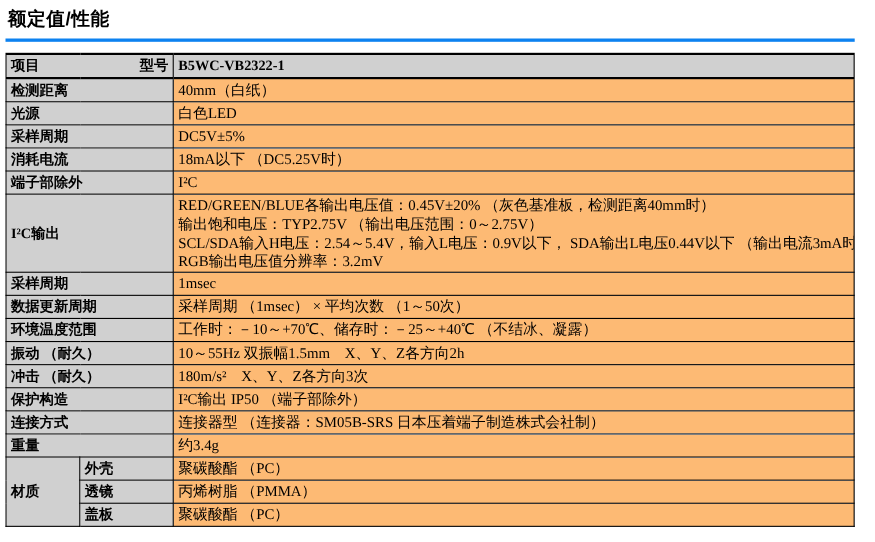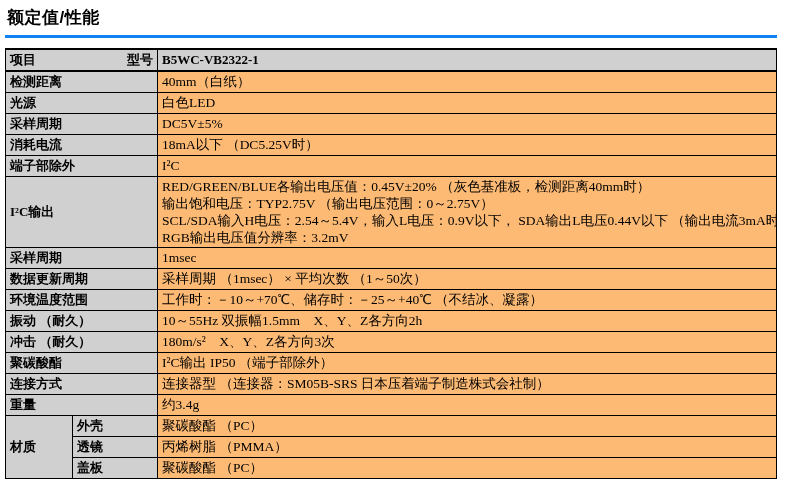--- a/index.html
+++ b/index.html
@@ -162,21 +162,21 @@
       </tr>
       <tr>
         <td class="label-cell" colspan="2">振动 （耐久）</td>
         <td class="value-cell">10～55Hz 双振幅1.5mm　X、Y、Z各方向2h</td>
       </tr>
       <tr>
         <td class="label-cell" colspan="2">冲击 （耐久）</td>
         <td class="value-cell">180m/s²　X、Y、Z各方向3次</td>
       </tr>
       <tr>
-        <td class="label-cell" colspan="2">聚碳酸酯</td>
+        <td class="label-cell" colspan="2">保护构造</td>
         <td class="value-cell">I²C输出 IP50 （端子部除外）</td>
       </tr>
       <tr>
         <td class="label-cell" colspan="2">连接方式</td>
         <td class="value-cell">连接器型 （连接器：SM05B-SRS 日本压着端子制造株式会社制）</td>
       </tr>
       <tr>
         <td class="label-cell" colspan="2">重量</td>
         <td class="value-cell">约3.4g</td>
       </tr>

